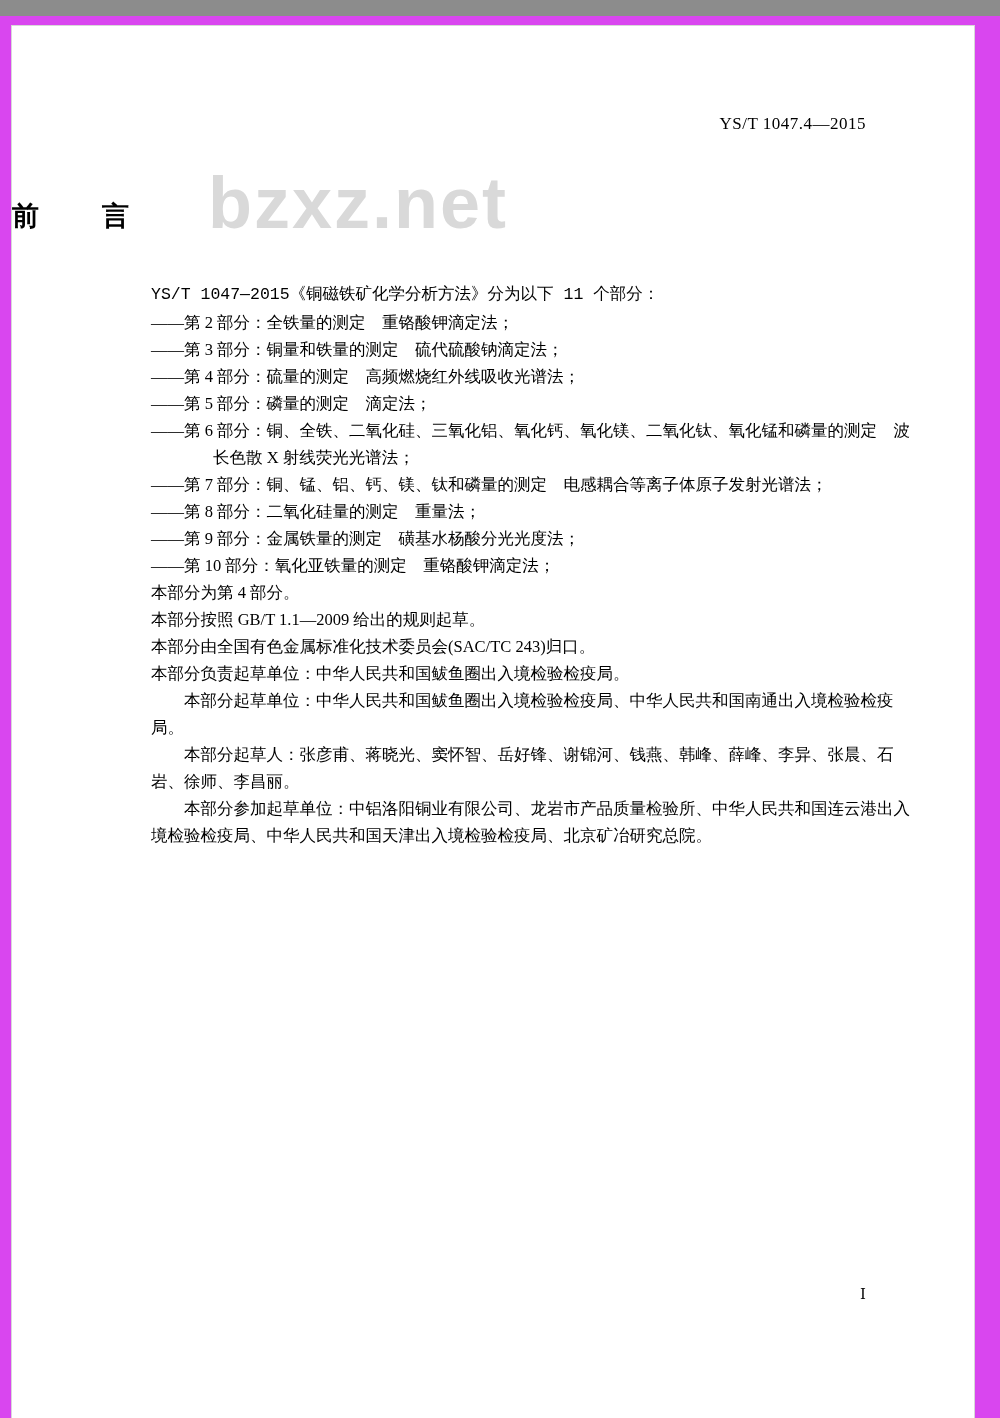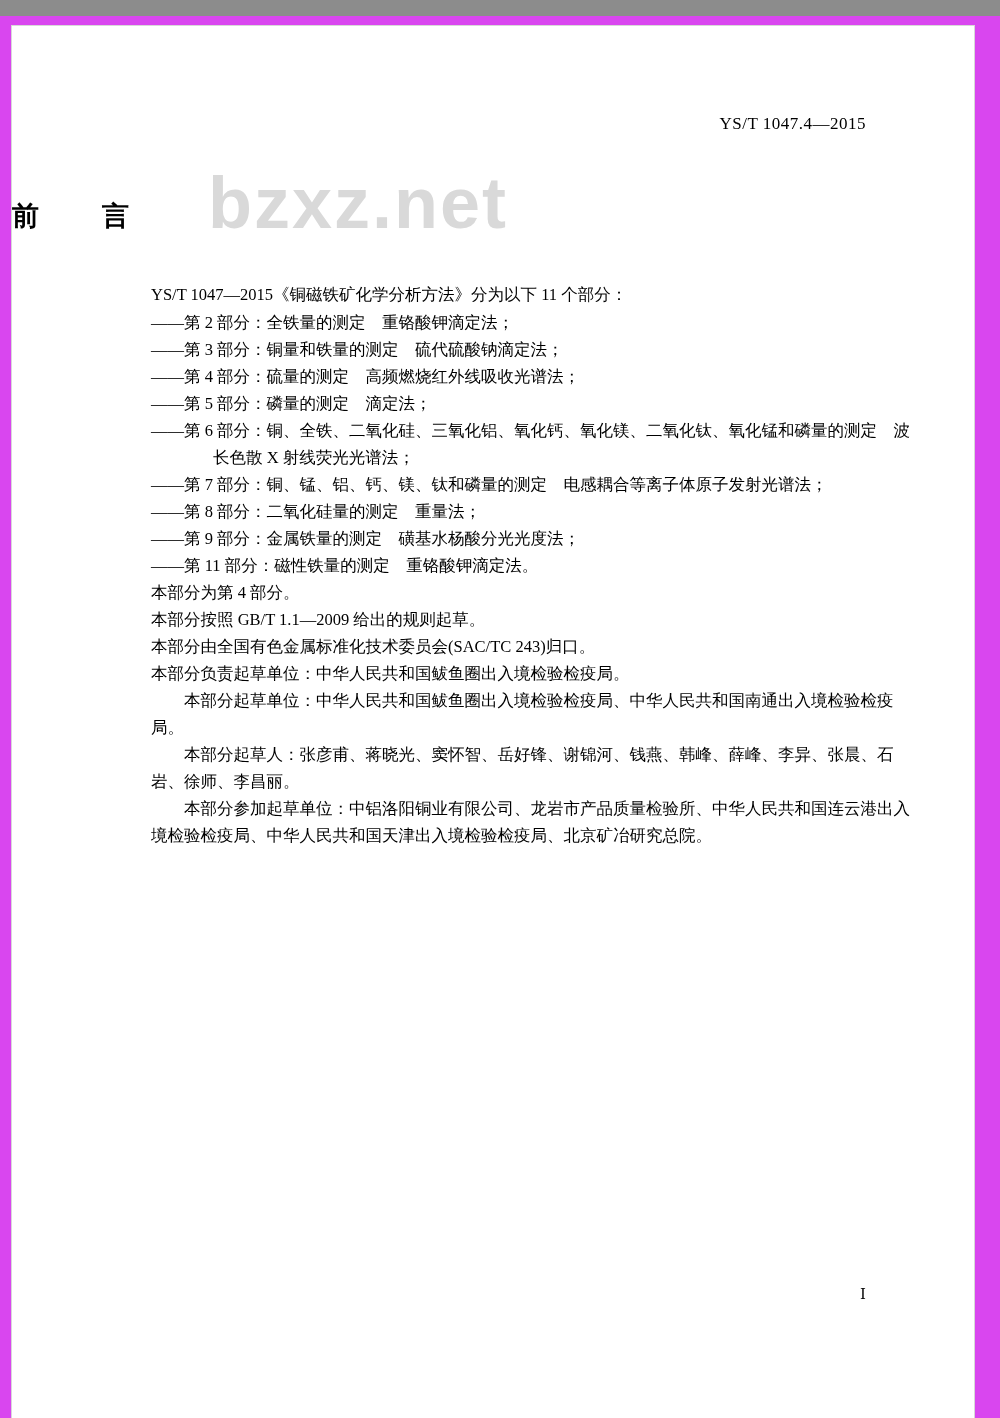--- a/index.html
+++ b/index.html
@@ -62,20 +62,21 @@
     position: absolute;
     left: 139px;
     top: 255px;
     width: 760px;
     font-size: 16.5px;
     line-height: 27px;
   }
   .p-intro {
     text-indent: 0;
     margin: 0 0 1px 0;
+    font-family: Liberation Mono, monospace;
   }
   .part-line {
     margin: 0;
     padding-left: 30px;
     text-indent: -30px;
     white-space: nowrap;
   }
   .part-line.wrap {
     white-space: normal;
     padding-left: 62px;
@@ -114,21 +115,21 @@
       <p class="p-intro">YS/T 1047—2015《铜磁铁矿化学分析方法》分为以下 11 个部分：</p>
 
       <p class="part-line">——第 2 部分：全铁量的测定　重铬酸钾滴定法；</p>
       <p class="part-line">——第 3 部分：铜量和铁量的测定　硫代硫酸钠滴定法；</p>
       <p class="part-line">——第 4 部分：硫量的测定　高频燃烧红外线吸收光谱法；</p>
       <p class="part-line">——第 5 部分：磷量的测定　滴定法；</p>
       <p class="part-line wrap">——第 6 部分：铜、全铁、二氧化硅、三氧化铝、氧化钙、氧化镁、二氧化钛、氧化锰和磷量的测定　波长色散 X 射线荧光光谱法；</p>
       <p class="part-line">——第 7 部分：铜、锰、铝、钙、镁、钛和磷量的测定　电感耦合等离子体原子发射光谱法；</p>
       <p class="part-line">——第 8 部分：二氧化硅量的测定　重量法；</p>
       <p class="part-line">——第 9 部分：金属铁量的测定　磺基水杨酸分光光度法；</p>
-      <p class="part-line">——第 11 部分：磁性铁量的测定　重铬酸钾滴定法。</p>
+      <p class="part-line">——第 10 部分：氧化亚铁量的测定　重铬酸钾滴定法；</p>
 
       <p class="plain">本部分为第 4 部分。</p>
       <p class="plain">本部分按照 GB/T 1.1—2009 给出的规则起草。</p>
       <p class="plain">本部分由全国有色金属标准化技术委员会(SAC/TC 243)归口。</p>
       <p class="plain">本部分负责起草单位：中华人民共和国鲅鱼圈出入境检验检疫局。</p>
 
       <p class="indented">本部分起草单位：中华人民共和国鲅鱼圈出入境检验检疫局、中华人民共和国南通出入境检验检疫局。</p>
       <p class="indented">本部分起草人：张彦甫、蒋晓光、窦怀智、岳好锋、谢锦河、钱燕、韩峰、薛峰、李异、张晨、石岩、徐师、李昌丽。</p>
       <p class="indented">本部分参加起草单位：中铝洛阳铜业有限公司、龙岩市产品质量检验所、中华人民共和国连云港出入境检验检疫局、中华人民共和国天津出入境检验检疫局、北京矿冶研究总院。</p>
 

